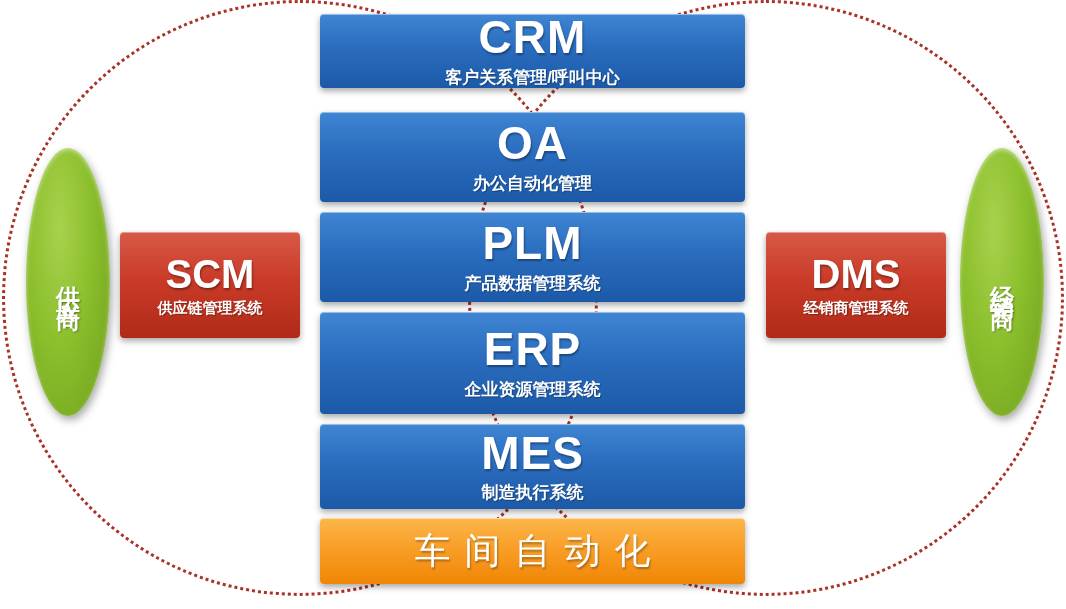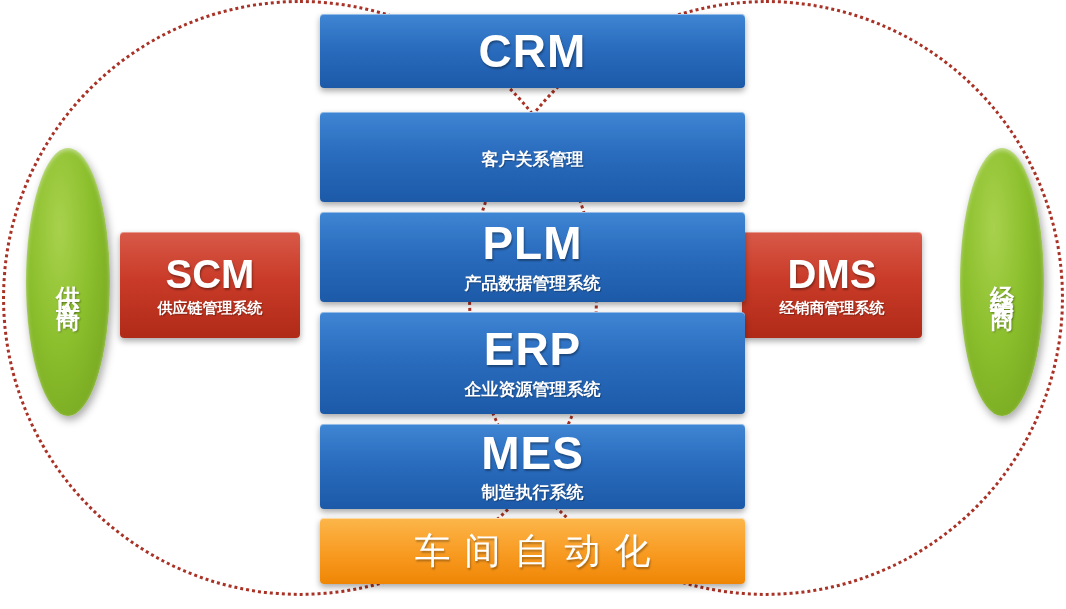--- a/index.html
+++ b/index.html
@@ -73,21 +73,21 @@
   }
   .sidebox .title{
     font-size:40px;font-weight:bold;line-height:1.05;
     text-shadow:1px 2px 2px rgba(0,0,0,0.35);
   }
   .sidebox .subtitle{
     font-size:15px;font-weight:bold;margin-top:4px;
     text-shadow:1px 1px 1px rgba(0,0,0,0.3);
   }
   .sidebox-scm{left:120px;}
-  .sidebox-dms{left:742px;}
+  .sidebox-dms{left:766px;}
 
   
   .sideellipse{
     position:absolute;
     top:148px;width:84px;height:268px;
     border-radius:50%;
     background:radial-gradient(ellipse at 40% 30%,#a8d14d 0%,#8bbf2c 45%,#6f9e1d 100%);
     box-shadow:2px 4px 8px rgba(0,0,0,0.35), inset 0 2px 4px rgba(255,255,255,0.5);
     display:flex;align-items:center;justify-content:center;
     color:#ffffff;font-size:24px;font-weight:bold;
@@ -122,24 +122,26 @@
     <div class="subtitle">供应链管理系统</div>
   </div>
 
   <div class="sidebox sidebox-dms">
     <div class="title">DMS</div>
     <div class="subtitle">经销商管理系统</div>
   </div>
 
   <div class="sysbox box-crm">
     <div class="title">CRM</div>
+    <div class="subtitle">客户关系管理/呼叫中心</div>
   </div>
 
   <div class="sysbox box-oa">
-    <div class="subtitle">客户关系管理</div>
+    <div class="title">OA</div>
+    <div class="subtitle">办公自动化管理</div>
   </div>
 
   <div class="sysbox box-plm">
     <div class="title">PLM</div>
     <div class="subtitle">产品数据管理系统</div>
   </div>
 
   <div class="sysbox box-erp">
     <div class="title">ERP</div>
     <div class="subtitle">企业资源管理系统</div>

